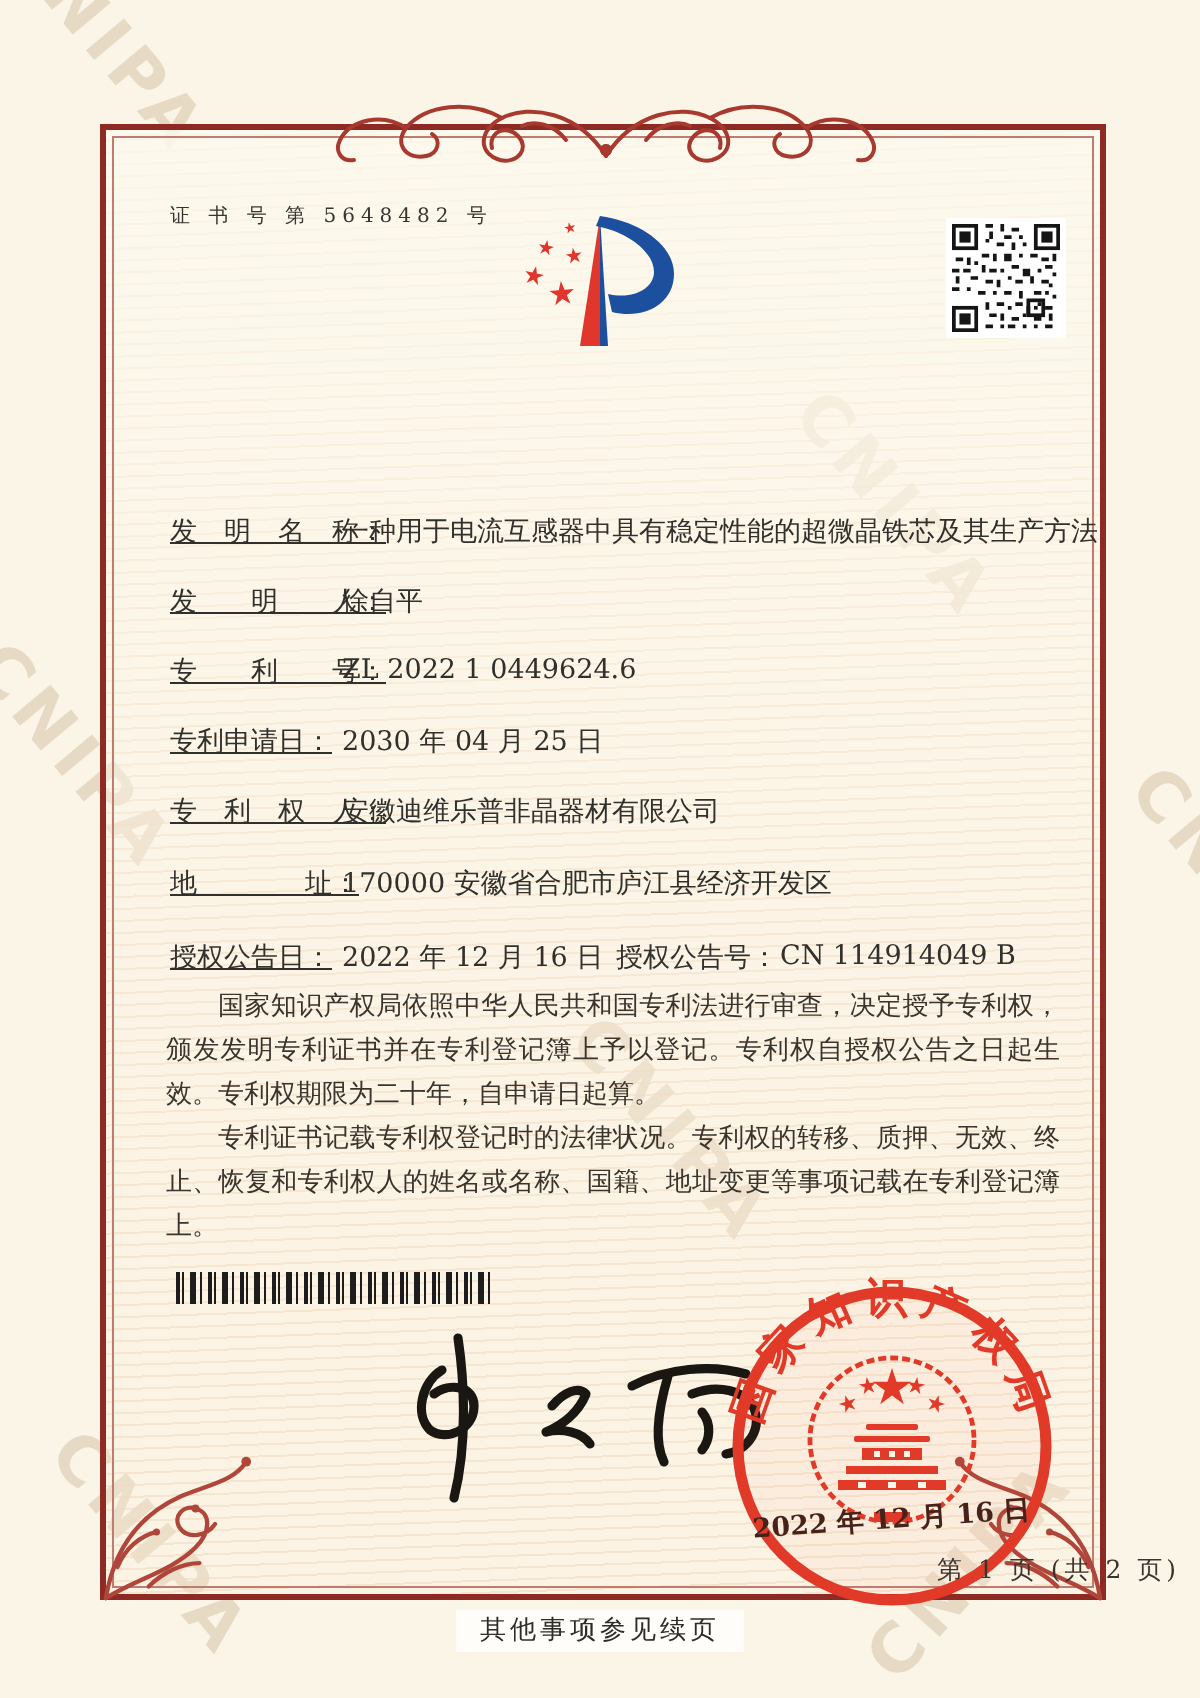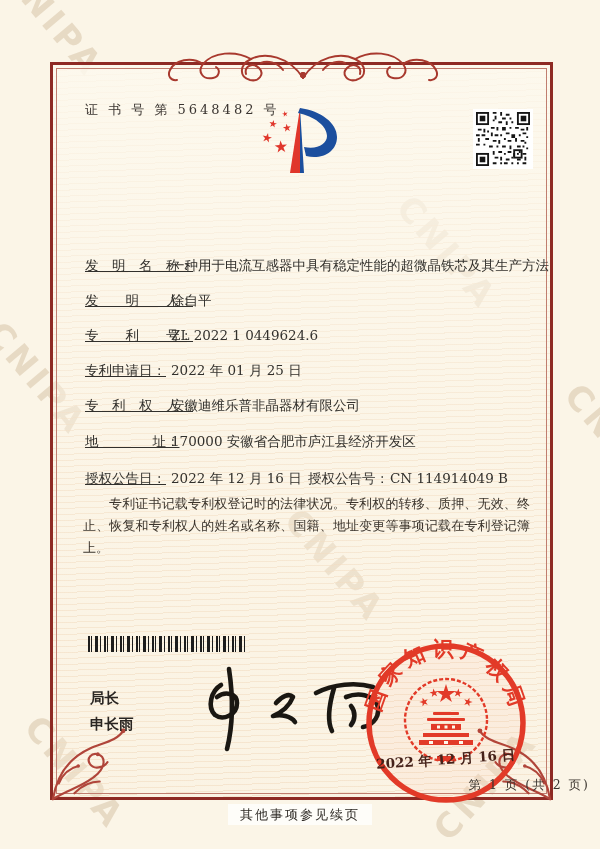--- a/index.html
+++ b/index.html
@@ -26,21 +26,21 @@
       linear-gradient(180deg, rgba(253,249,238,0.85) 0%, rgba(252,244,229,0.35) 55%, rgba(250,238,218,0.25) 100%),
       repeating-linear-gradient(178deg, rgba(242,216,186,0.0) 0 5px, rgba(238,210,178,0.55) 5px 6px);
   }
   .cert::before{
     content:"";position:absolute;inset:3px;border:1px solid #c07d6f;pointer-events:none;
   }
   .top-orn{position:absolute;left:100px;top:-21px;width:300px;height:44px;}
   .corner{position:absolute;width:78px;height:78px;bottom:-6px;}
   .corner.bl{left:-4px;}
   .corner.br{right:-4px;transform:scaleX(-1);}
-  .cert-no{position:absolute;left:32px;top:36px;font-size:13px;letter-spacing:3px;color:#3a3430;}
+  .cert-no{position:absolute;left:32px;top:36px;font-size:10px;letter-spacing:3px;color:#3a3430;}
   .logo{position:absolute;left:195px;top:38px;width:110px;height:80px;}
   .qr{position:absolute;left:420px;top:44px;width:60px;height:60px;background:#fff;padding:3px;box-sizing:border-box;}
   .title{
     position:absolute;left:0;top:122px;width:100%;text-align:center;
     font-size:30px;font-weight:bold;letter-spacing:17px;text-indent:17px;color:#17130f;
   }
   .row{position:absolute;left:0;width:100%;font-size:13.5px;color:#32302c;}
   .row .lab{position:absolute;left:32px;white-space:nowrap;text-decoration:underline;}
   .row .val{position:absolute;left:118px;white-space:nowrap;}
   .row .lab2{position:absolute;left:255px;white-space:nowrap;}
@@ -166,47 +166,44 @@
     <div class="row" style="top:227px">
       <span class="lab">发　　明　　人：</span>
       <span class="val">徐自平</span>
     </div>
     <div class="row" style="top:262px">
       <span class="lab">专　　利　　号：</span>
       <span class="val">ZL 2022 1 0449624.6</span>
     </div>
     <div class="row" style="top:297px">
       <span class="lab">专利申请日：</span>
-      <span class="val">2022 年 01 月 25 日</span>
+      <span class="val">2030 年 04 月 25 日</span>
     </div>
     <div class="row" style="top:332px">
       <span class="lab">专　利　权　人：</span>
       <span class="val">安徽迪维乐普非晶器材有限公司</span>
     </div>
     <div class="row" style="top:368px">
       <span class="lab">地　　　　址：</span>
       <span class="val">170000  安徽省合肥市庐江县经济开发区</span>
     </div>
     <div class="row" style="top:405px">
       <span class="lab">授权公告日：</span>
       <span class="val">2022 年 12 月 16 日</span>
       <span class="lab2">授权公告号：</span>
       <span class="val2">CN 114914049 B</span>
     </div>
 
     <div class="body-text">
+      <p>国家知识产权局依照中华人民共和国专利法进行审查，决定授予专利权，颁发发明专利证书并在专利登记簿上予以登记。专利权自授权公告之日起生效。专利权期限为二十年，自申请日起算。</p>
       <p>专利证书记载专利权登记时的法律状况。专利权的转移、质押、无效、终止、恢复和专利权人的姓名或名称、国籍、地址变更等事项记载在专利登记簿上。</p>
     </div>
 
     <div class="barcode"></div>
 
-    <div class="director">
-      <div>局长</div>
-      <div>申长雨</div>
-    </div>
 
     <svg class="signature" viewBox="0 0 215 92">
       <g fill="none" stroke="#1a1712" stroke-width="4.6" stroke-linecap="round" stroke-linejoin="round">
         <path d="M40,22 C30,28 26,44 34,52 C42,58 56,52 56,40 C56,30 44,28 36,34"></path>
         <path d="M48,6 C51,26 53,58 46,86"></path>
         <path d="M95,40 C101,33 108,30 112,34 C108,44 99,50 92,53 C100,51 110,53 114,59"></path>
         <path d="M135,30 C152,21 175,19 192,24"></path>
         <path d="M153,25 C148,42 146,58 151,68"></path>
         <path d="M165,34 C178,29 191,32 196,41 C200,52 193,62 182,64"></path>
         <path d="M170,43 C175,49 174,57 170,62"></path>

